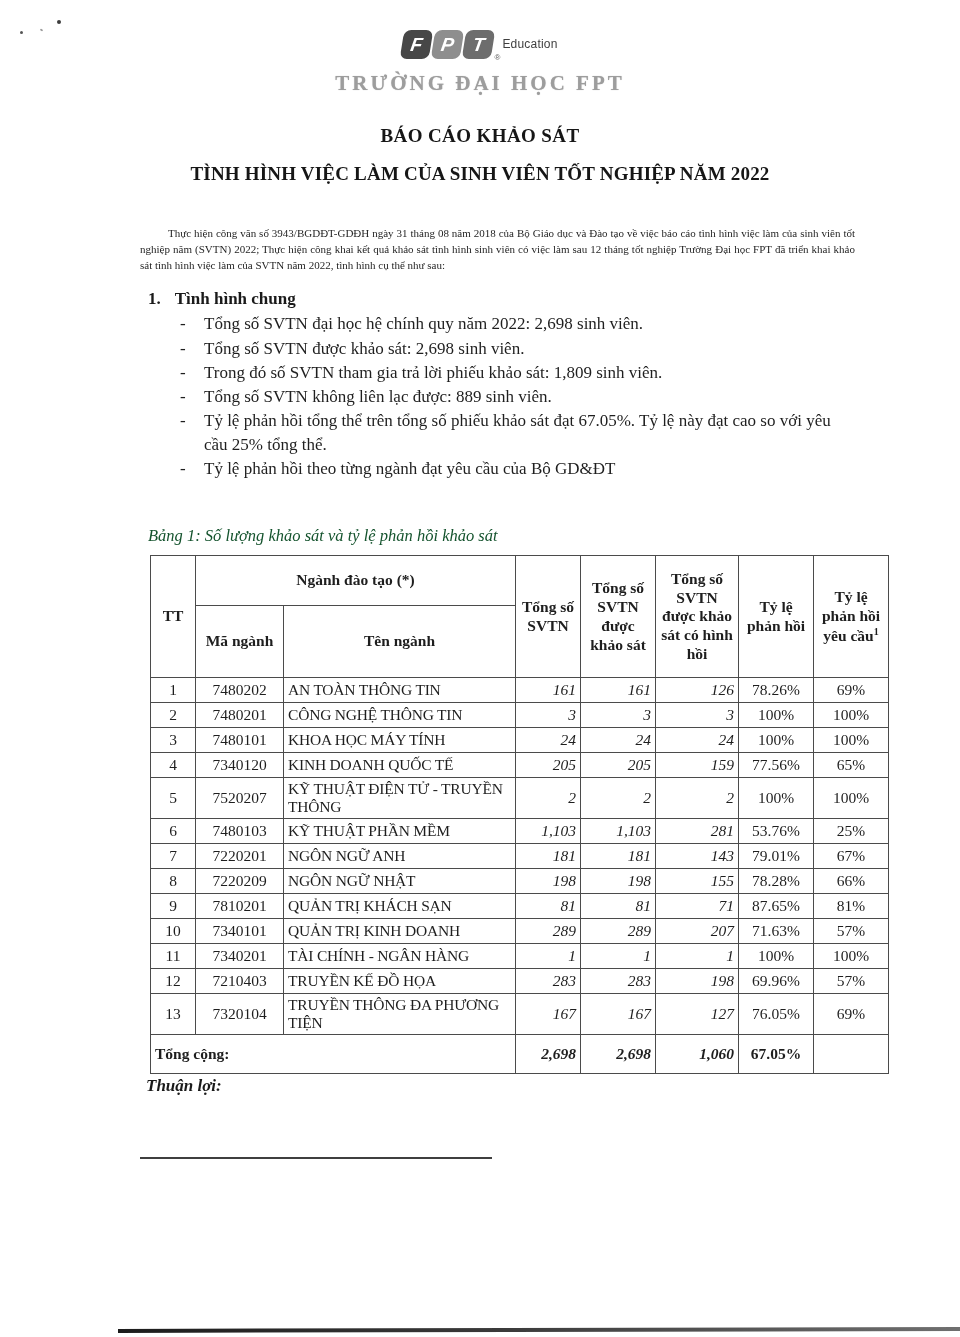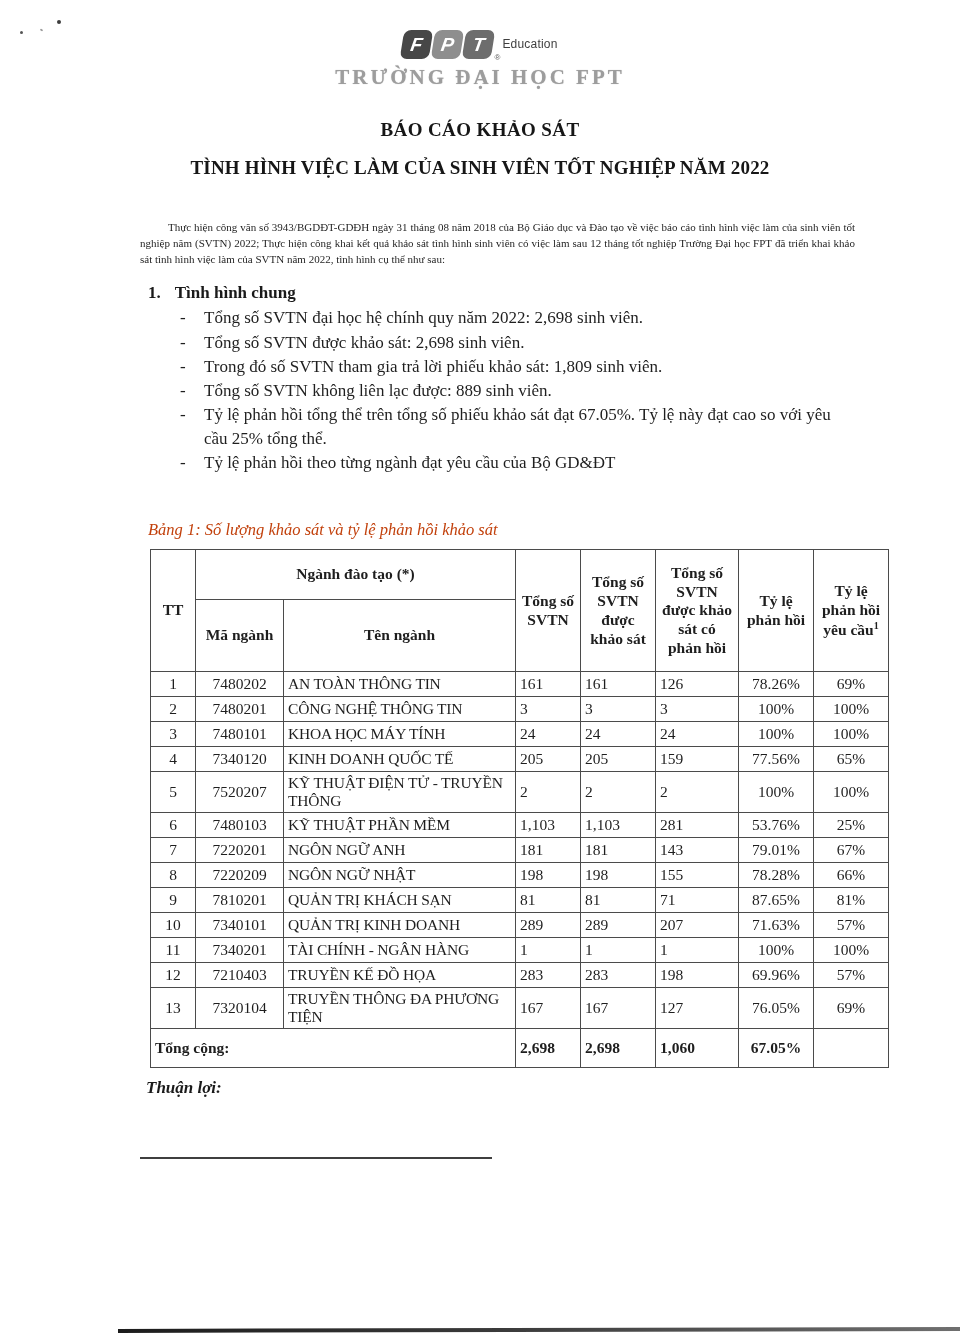--- a/index.html
+++ b/index.html
@@ -29,21 +29,21 @@
     display:flex; align-items:center; justify-content:center;
     color:#ffffff; font-family:"Liberation Sans", sans-serif;
     font-weight:bold; font-style:italic; font-size:19px;
   }
   .logo-block.f { background:#474747; }
   .logo-block.p { background:#8e8e8e; }
   .logo-block.t { background:#6d6d6d; }
   .logo-reg { position:absolute; right:-7px; bottom:-3px; font-size:8px; color:#5a5a5a; font-family:"Liberation Sans", sans-serif; }
   .edu-label { font-family:"Liberation Sans", sans-serif; font-size:12px; color:#3f3f3f; letter-spacing:0.2px; }
   .org-name {
-    margin-top:4px;
+    margin-top:10px;
     font-size:21px; font-weight:bold; letter-spacing:3px;
     color:#9d9d9d;
     text-shadow:0 0 1px #bdbdbd;
   }
   .report-title { margin-top:29px; font-size:19px; font-weight:bold; color:#161616; letter-spacing:0.4px;text-align:center; }
   .report-subtitle { margin-top:16px; font-size:19px; font-weight:bold; color:#161616; letter-spacing:0.2px; }
 
   
   .content { padding:0 105px 0 140px; }
   .intro {
@@ -52,42 +52,42 @@
     text-align:justify; text-indent:28px;
     color:#1f1f1f;
   }
   .section { margin-top:16px; }
   .section-head { display:flex; gap:14px; font-weight:bold; font-size:17px; padding-left:8px; color:#1a1a1a; }
   .bullets { margin-top:3px; }
   .bullet { display:flex; gap:16px; padding-left:40px; font-size:17px; line-height:1.42; color:#1f1f1f; }
   .bullet .dash { flex:0 0 8px; }
   .bullet .btxt { flex:1; padding-right:10px; }
 
-  .table-caption { margin-top:45px; font-style:italic; font-size:16.5px; padding-left:8px; color:#c2410c; }
+  .table-caption { margin-top:45px; font-style:italic; font-size:16.5px; padding-left:8px; color:#14532d; }
 
   
   table.survey { border-collapse:collapse; margin:9px 0 0 10px; table-layout:fixed; width:738px; }
   table.survey th, table.survey td {
     border:1px solid #4b4b4b;
     font-size:15.5px; color:#1e1e1e;
     padding:2px 4px;
     overflow:hidden;
   }
   table.survey th { font-weight:bold; text-align:center; vertical-align:middle; line-height:1.22; }
   tr.hrow1 th { height:50px; }
   tr.hrow2 th { height:72px; }
   td.c-tt { text-align:center; height:25px; }
   td.c-code { text-align:center; }
   td.c-name { text-align:left; padding-left:7px; letter-spacing:-0.2px; }
-  td.c-num { padding-right:13px; }
+  td.c-num { text-align:right; padding-right:13px;font-style:italic; }
   td.c-pct { text-align:center; }
   tr.total-row td { font-weight:bold; height:39px; }
   td.c-total-label { text-align:left; padding-left:9px; font-size:16.5px; }
 
-  .thuan-loi { margin-top:10px; padding-left:6px; font-weight:bold; font-style:italic; font-size:17px; color:#1a1a1a; }
+  .thuan-loi { margin-top:2px; padding-left:6px; font-weight:bold; font-style:italic; font-size:17px; color:#1a1a1a; }
 
   
   .footnote { position:absolute; left:140px; top:1157px; width:730px; }
   .footnote-divider { width:352px; height:2px; background:#3f3f3f; }
   .footnote-text { margin-top:7px; font-size:15.5px; line-height:1.5; color:#222; }
   .footnote-text sup { font-size:10px; }
 
   
   .bottom-line {
     position:absolute; left:118px; top:1328px; width:842px; height:4px;
@@ -169,21 +169,21 @@
           <col style="width:83px">
         <col style="width:75px">
           <col style="width:75px">
       </colgroup>
       <tbody>
           <tr class="hrow1">
         <th rowspan="2">TT</th>
         <th colspan="2">Ngành đào tạo (*)</th>
         <th rowspan="2">Tổng số SVTN</th>
         <th rowspan="2">Tổng số SVTN được khảo sát</th>
-        <th rowspan="2">Tổng số SVTN được khảo sát có phản hồi</th>
+        <th rowspan="2">Tổng số SVTN được khảo sát có hình hồi</th>
         <th rowspan="2">Tỷ lệ phản hồi</th>
         <th rowspan="2">
           <span>Tỷ lệ phản hồi yêu cầu</span><sup class="hdr-sup">1</sup>
         </th>
       </tr>
       <tr class="hrow2">
         <th>Mã ngành</th>
         <th>Tên ngành</th>
       </tr>
 

